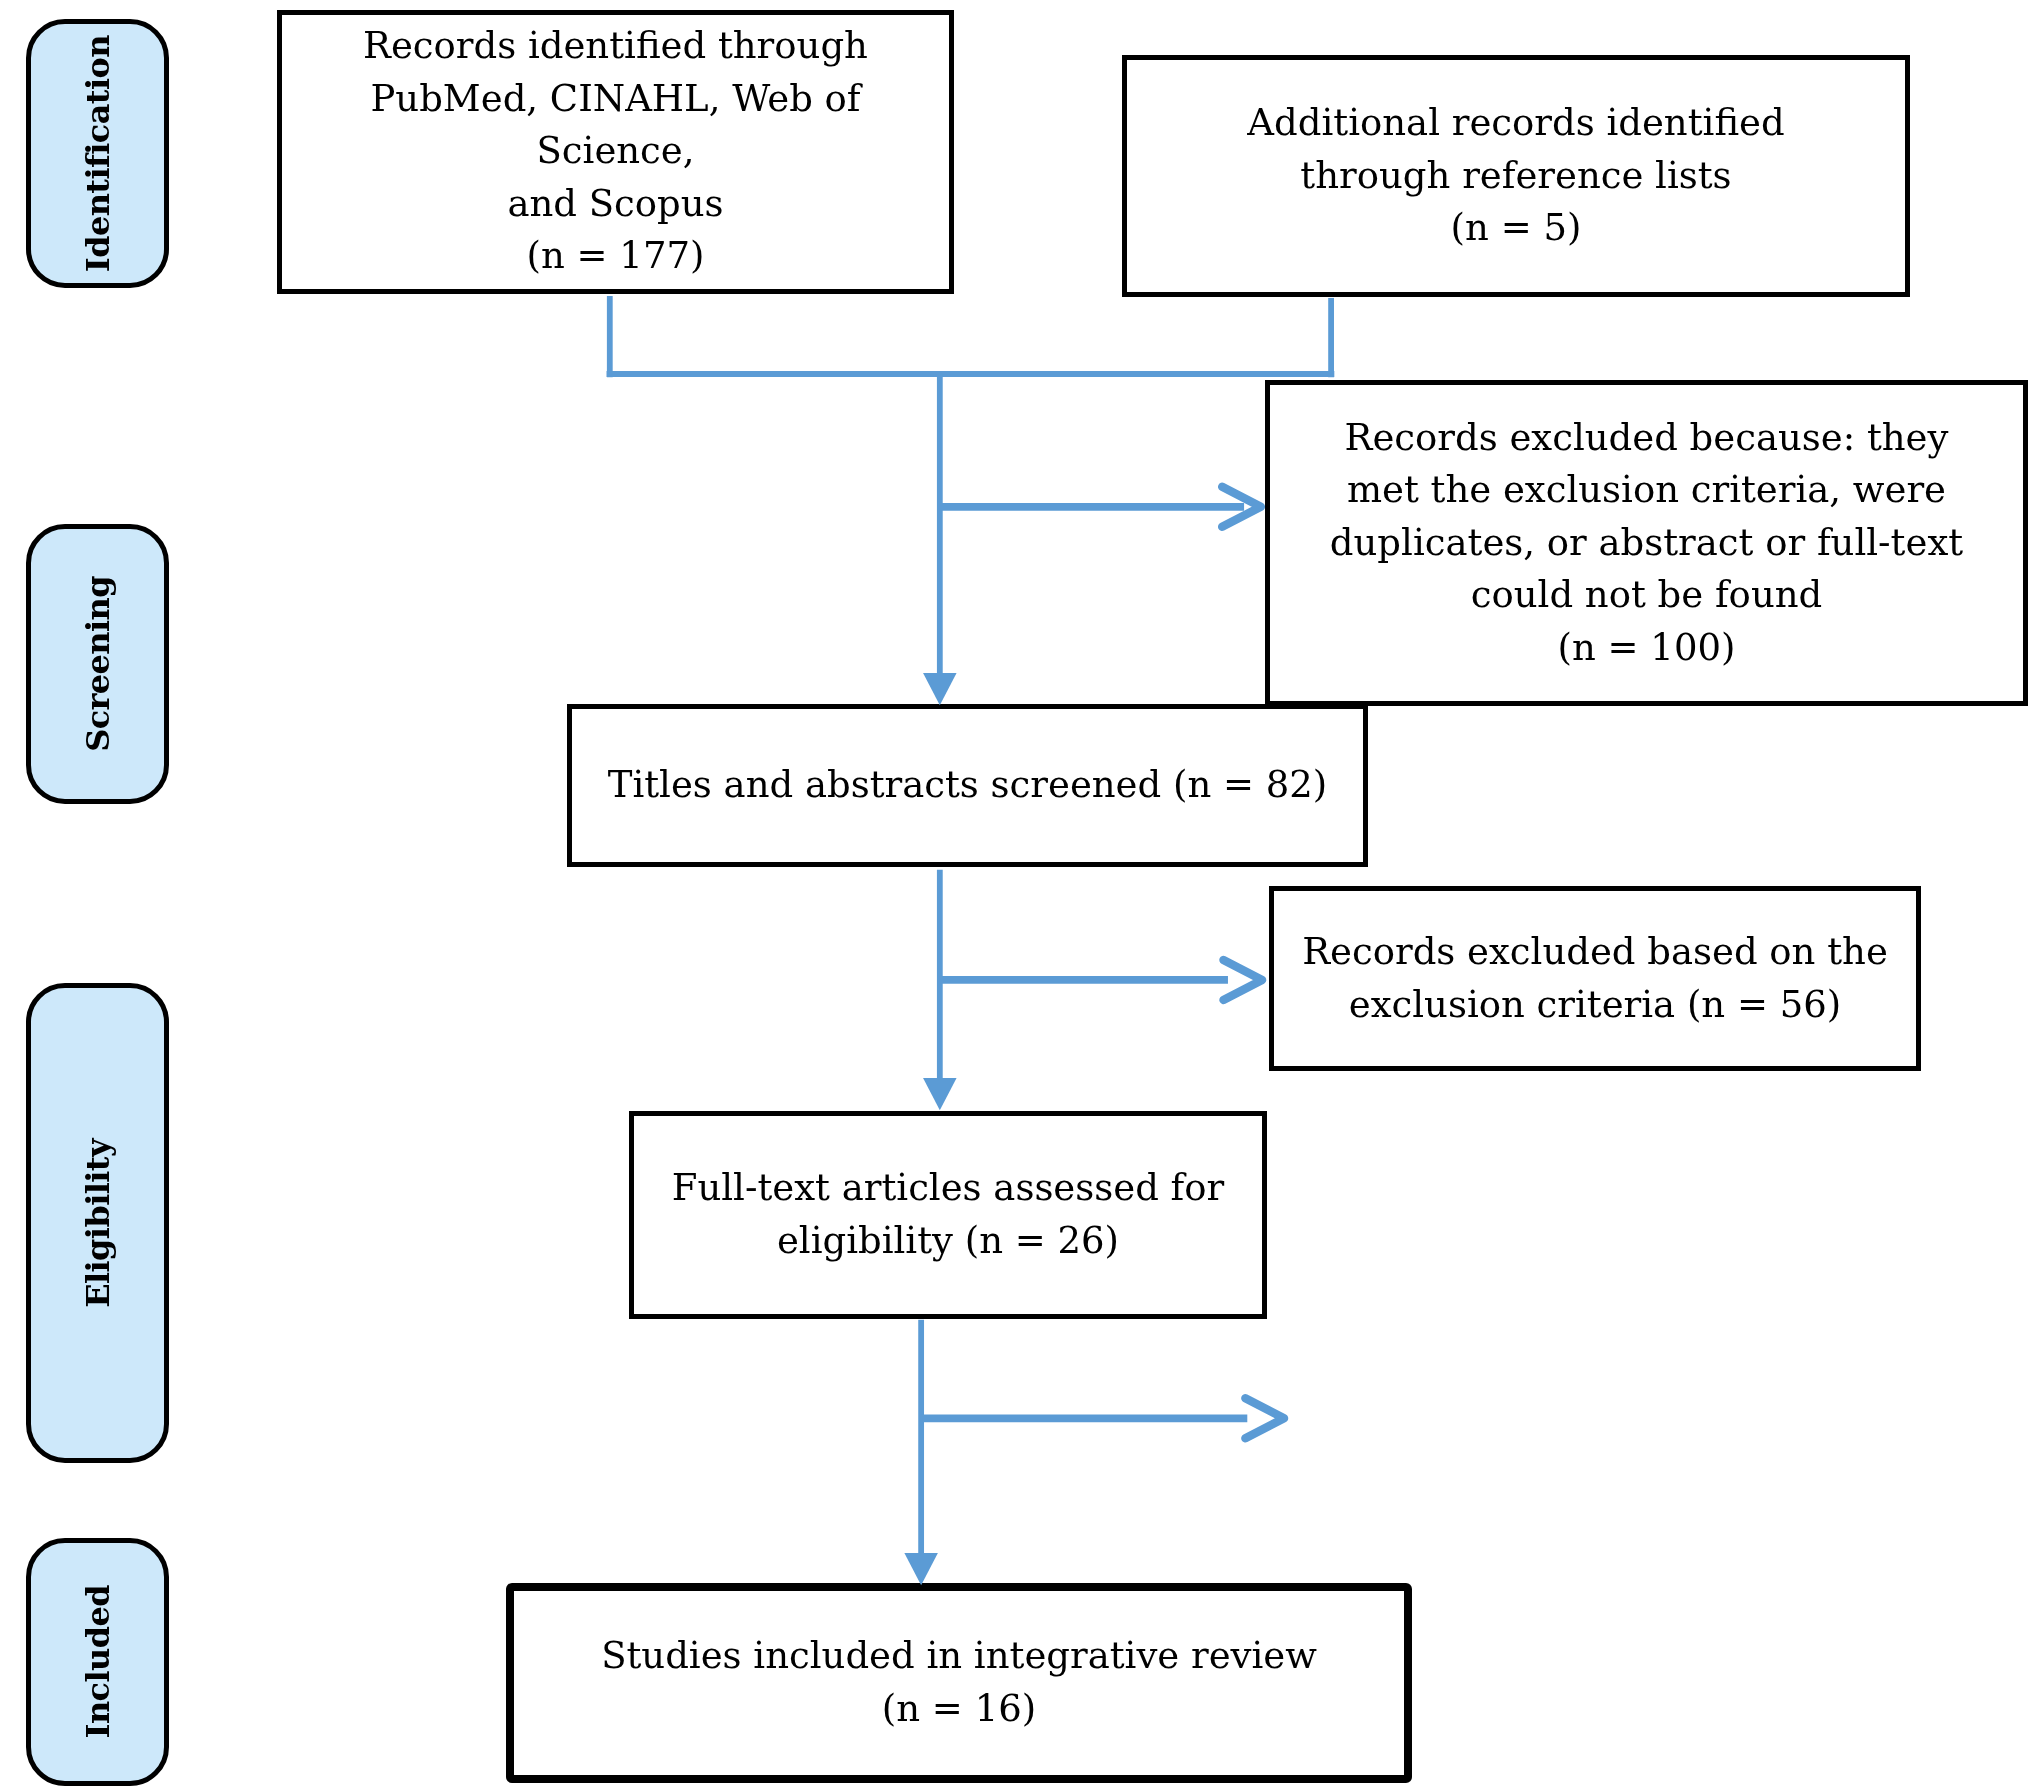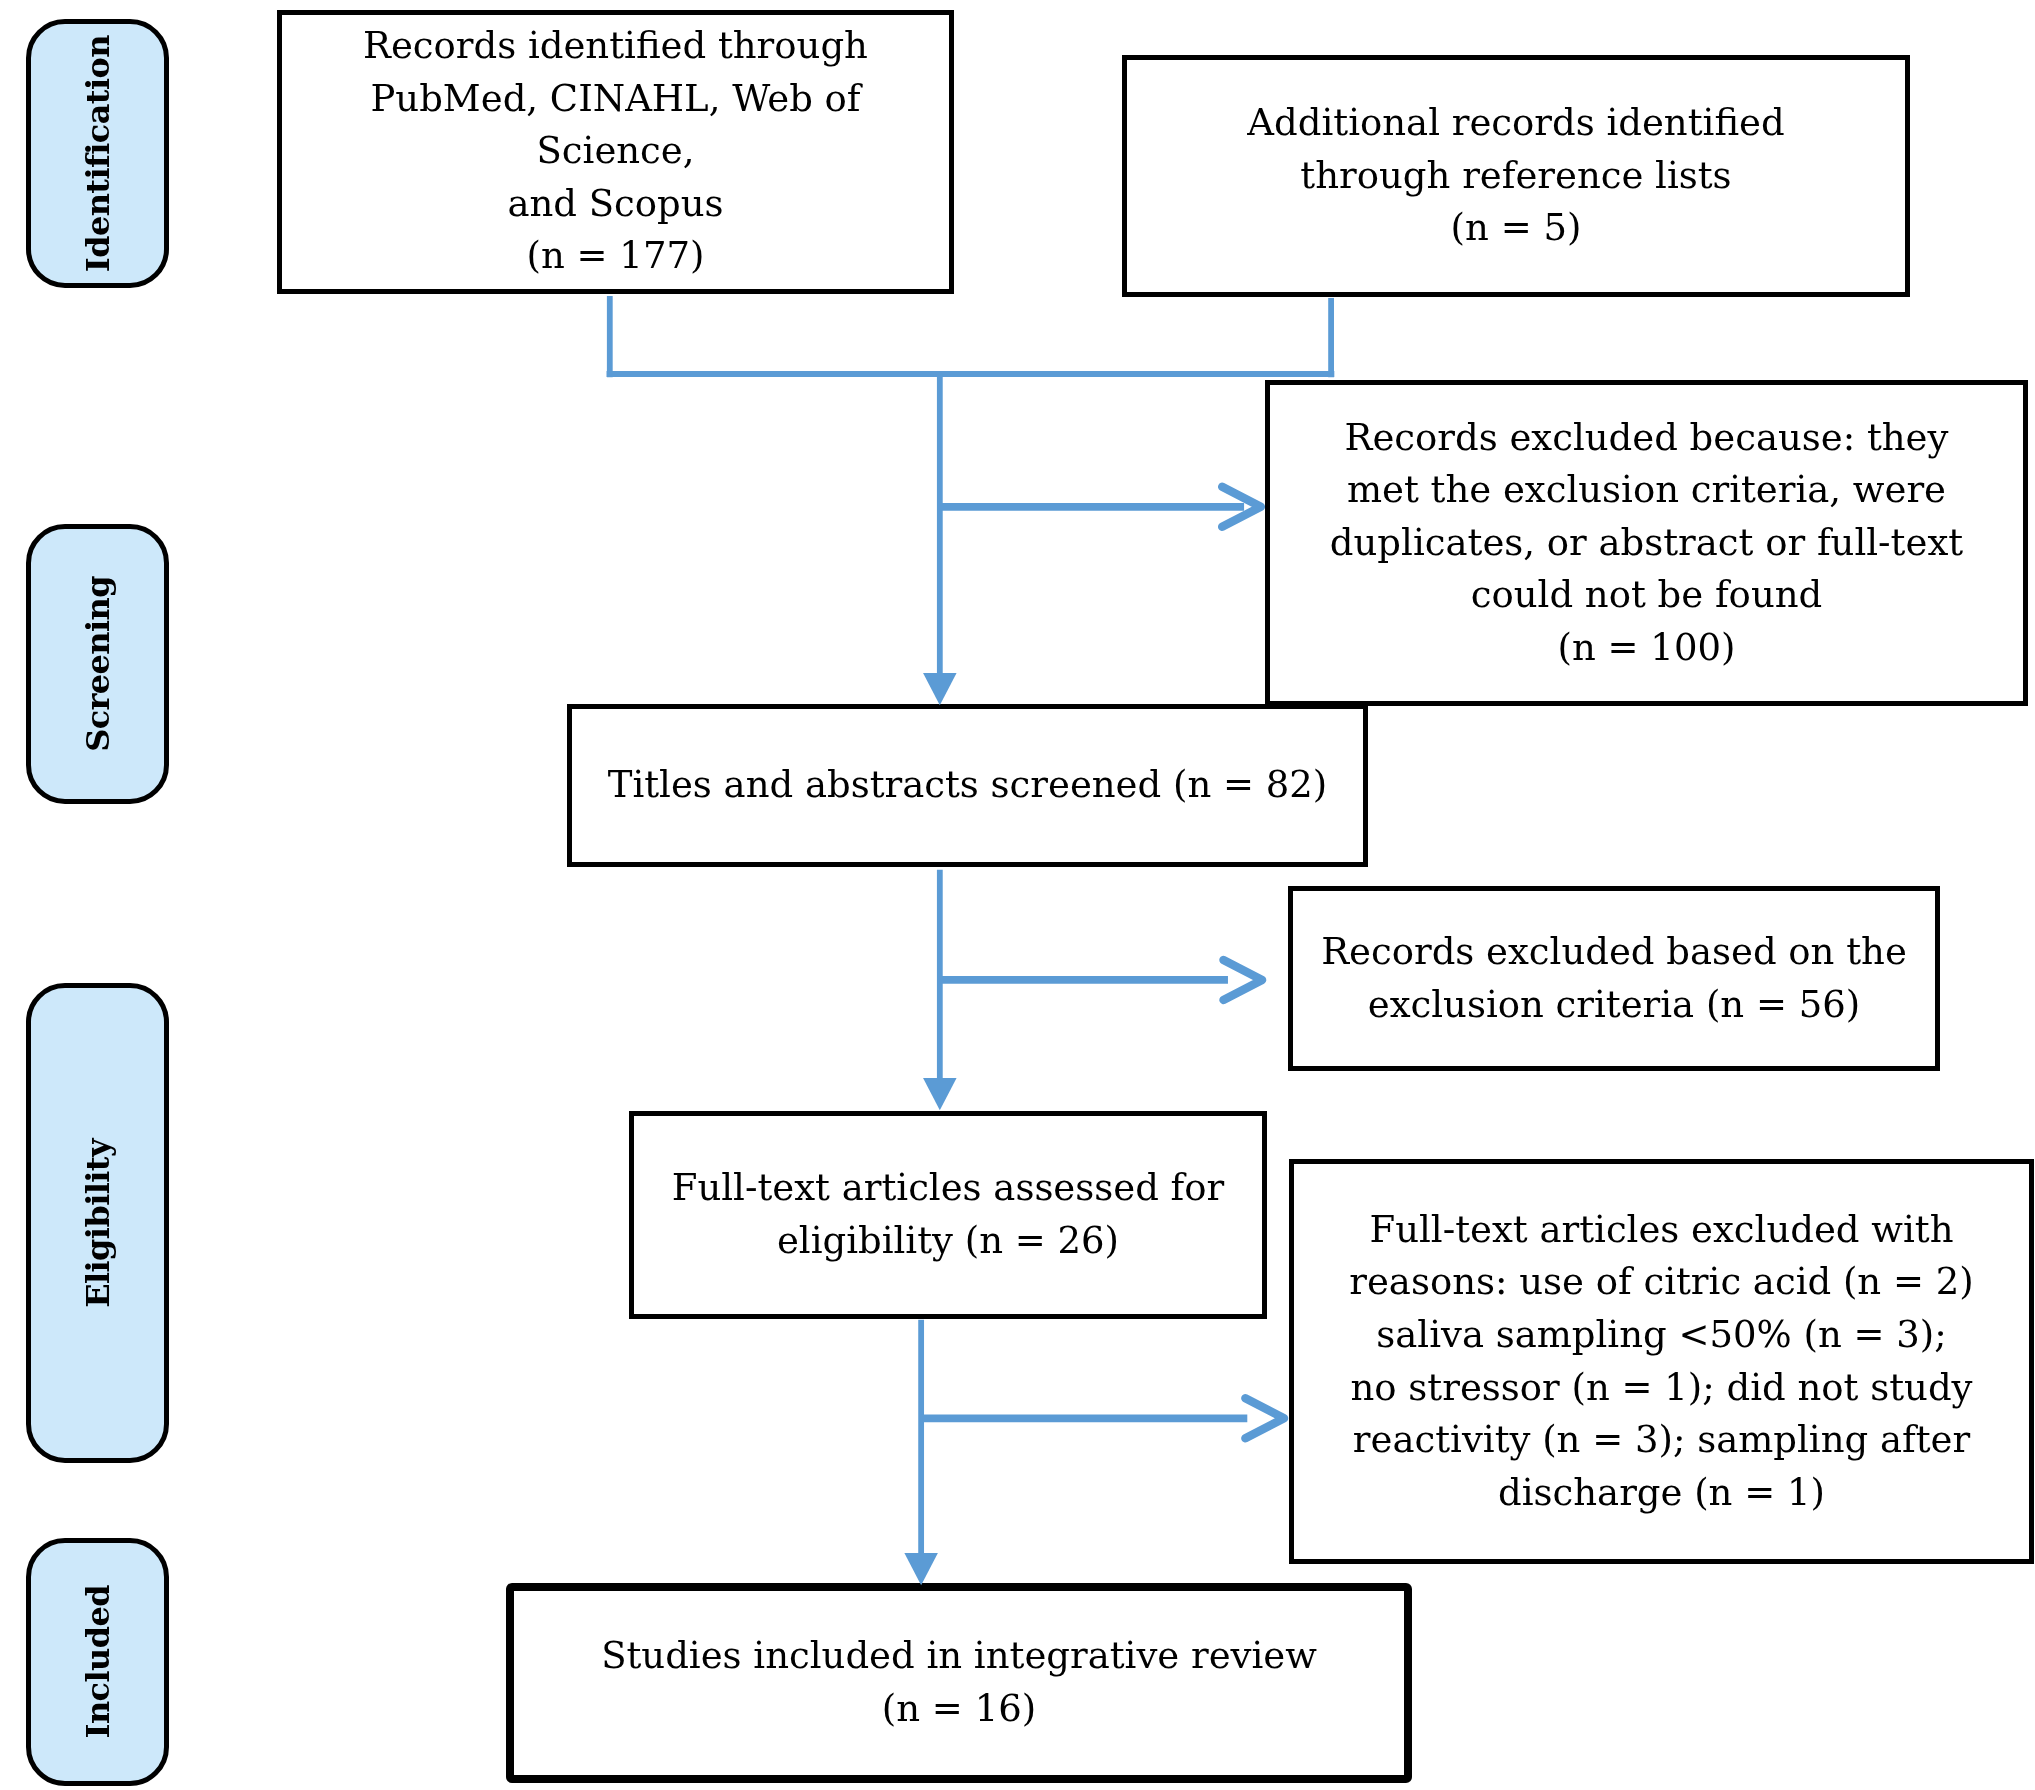--- a/index.html
+++ b/index.html
@@ -100,38 +100,30 @@
 met the exclusion criteria, were
 duplicates, or abstract or full-text
 could not be found
 (n = 100)</span>
   </div>
 
   <div class="flowbox bd9" style="left:567px; top:704px; width:801px; height:163px;">
     <span class="btext">Titles and abstracts screened (n = 82)</span>
   </div>
 
-  <div class="flowbox" style="left:1269px; top:886px; width:652px; height:185px;margin-left:19px;">
+  <div class="flowbox" style="left:1269px; top:886px; width:652px; height:185px;">
     <span class="btext">Records excluded based on the
 exclusion criteria (n = 56)</span>
   </div>
 
   <div class="flowbox bd9" style="left:629px; top:1111px; width:638px; height:208px;">
     <span class="btext">Full-text articles assessed for
 eligibility (n = 26)</span>
   </div>
 
-  <div class="flowbox" style="left:1289px; top:1159px; width:745px; height:405px;">
-    <span class="btext">Full-text articles excluded with
-reasons: use of citric acid (n = 2)
-saliva sampling &lt;50% (n = 3);
-no stressor (n = 1); did not study
-reactivity (n = 3); sampling after
-discharge (n = 1)</span>
-  </div>
 
   <div class="flowbox bd13" style="left:506px; top:1583px; width:906px; height:200px;border-radius:6px;">
     <span class="btext">Studies included in integrative review
 (n = 16)</span>
   </div>
 
   <svg class="connectors" viewBox="0 0 3157 2778">
 
     <g>
       <line class="cline" x1="946" y1="459" x2="946" y2="585" stroke-width="9"></line>

